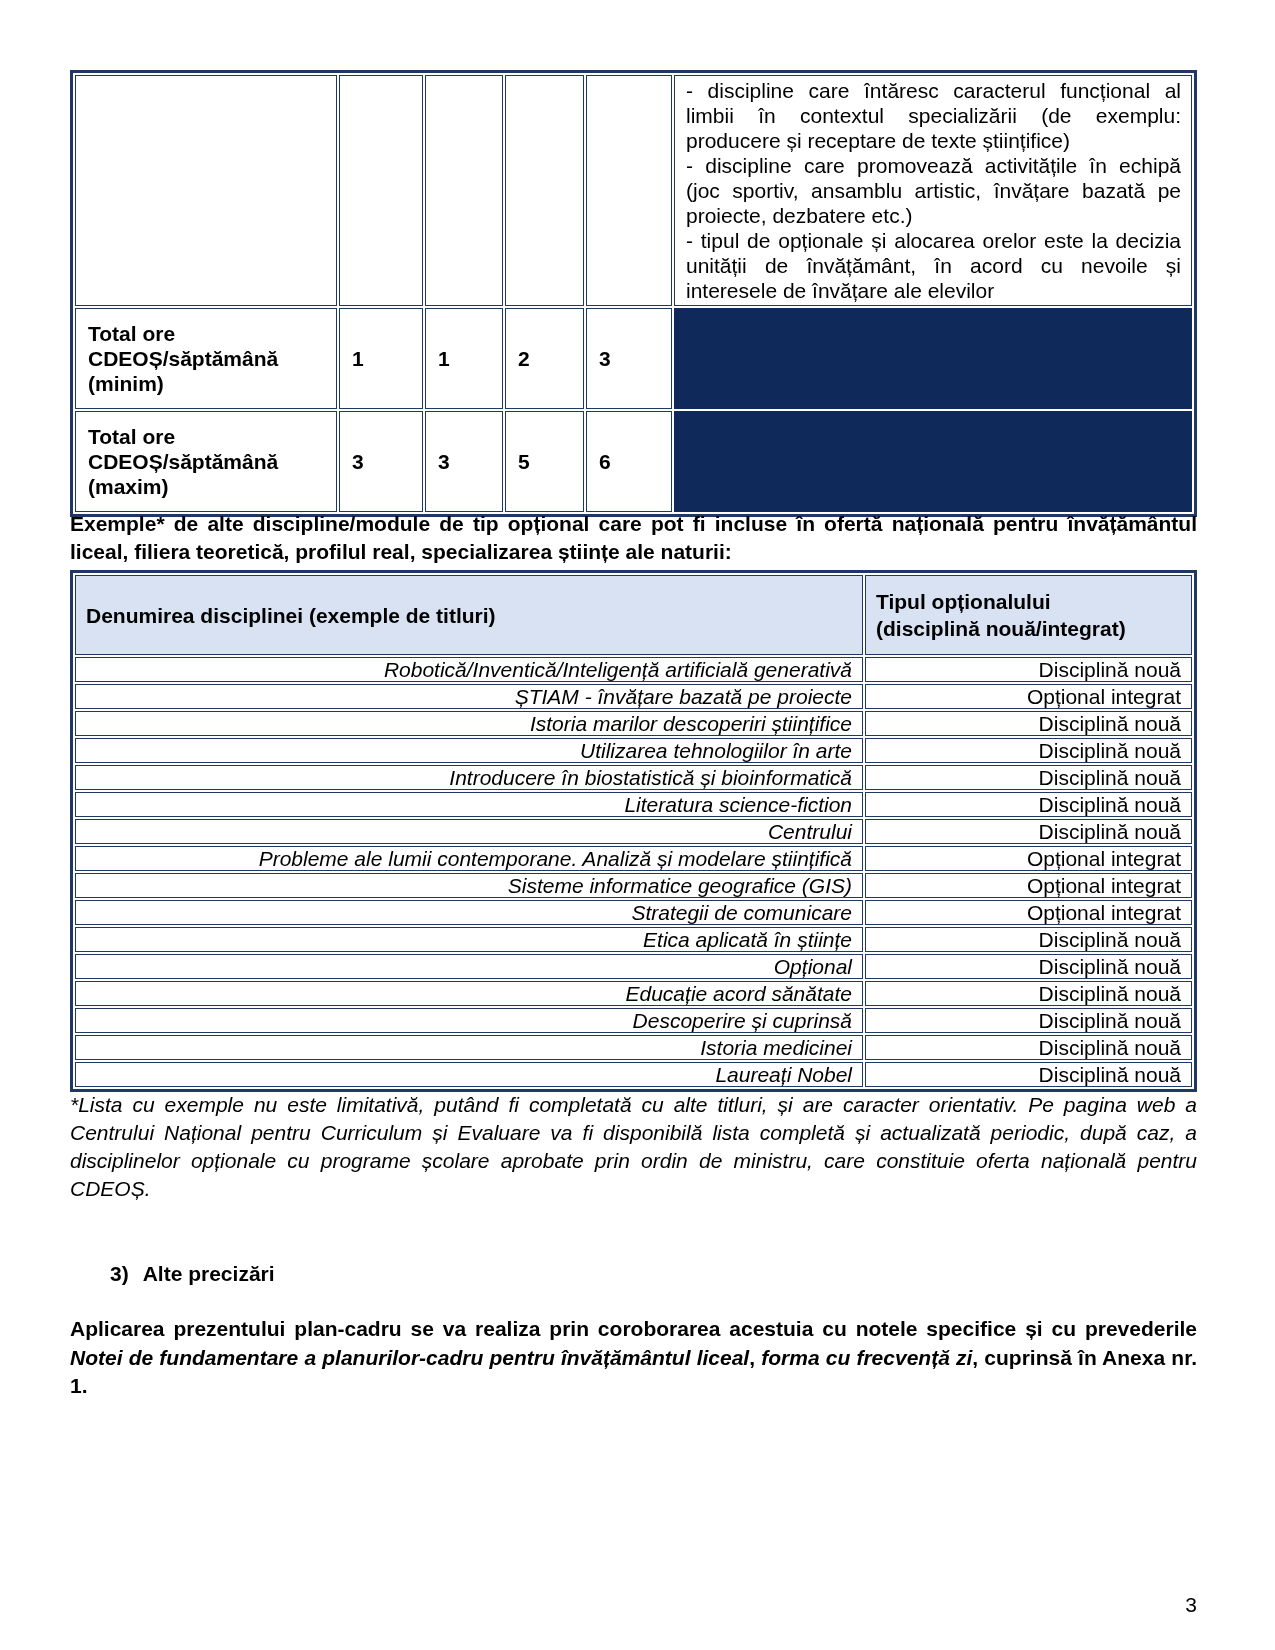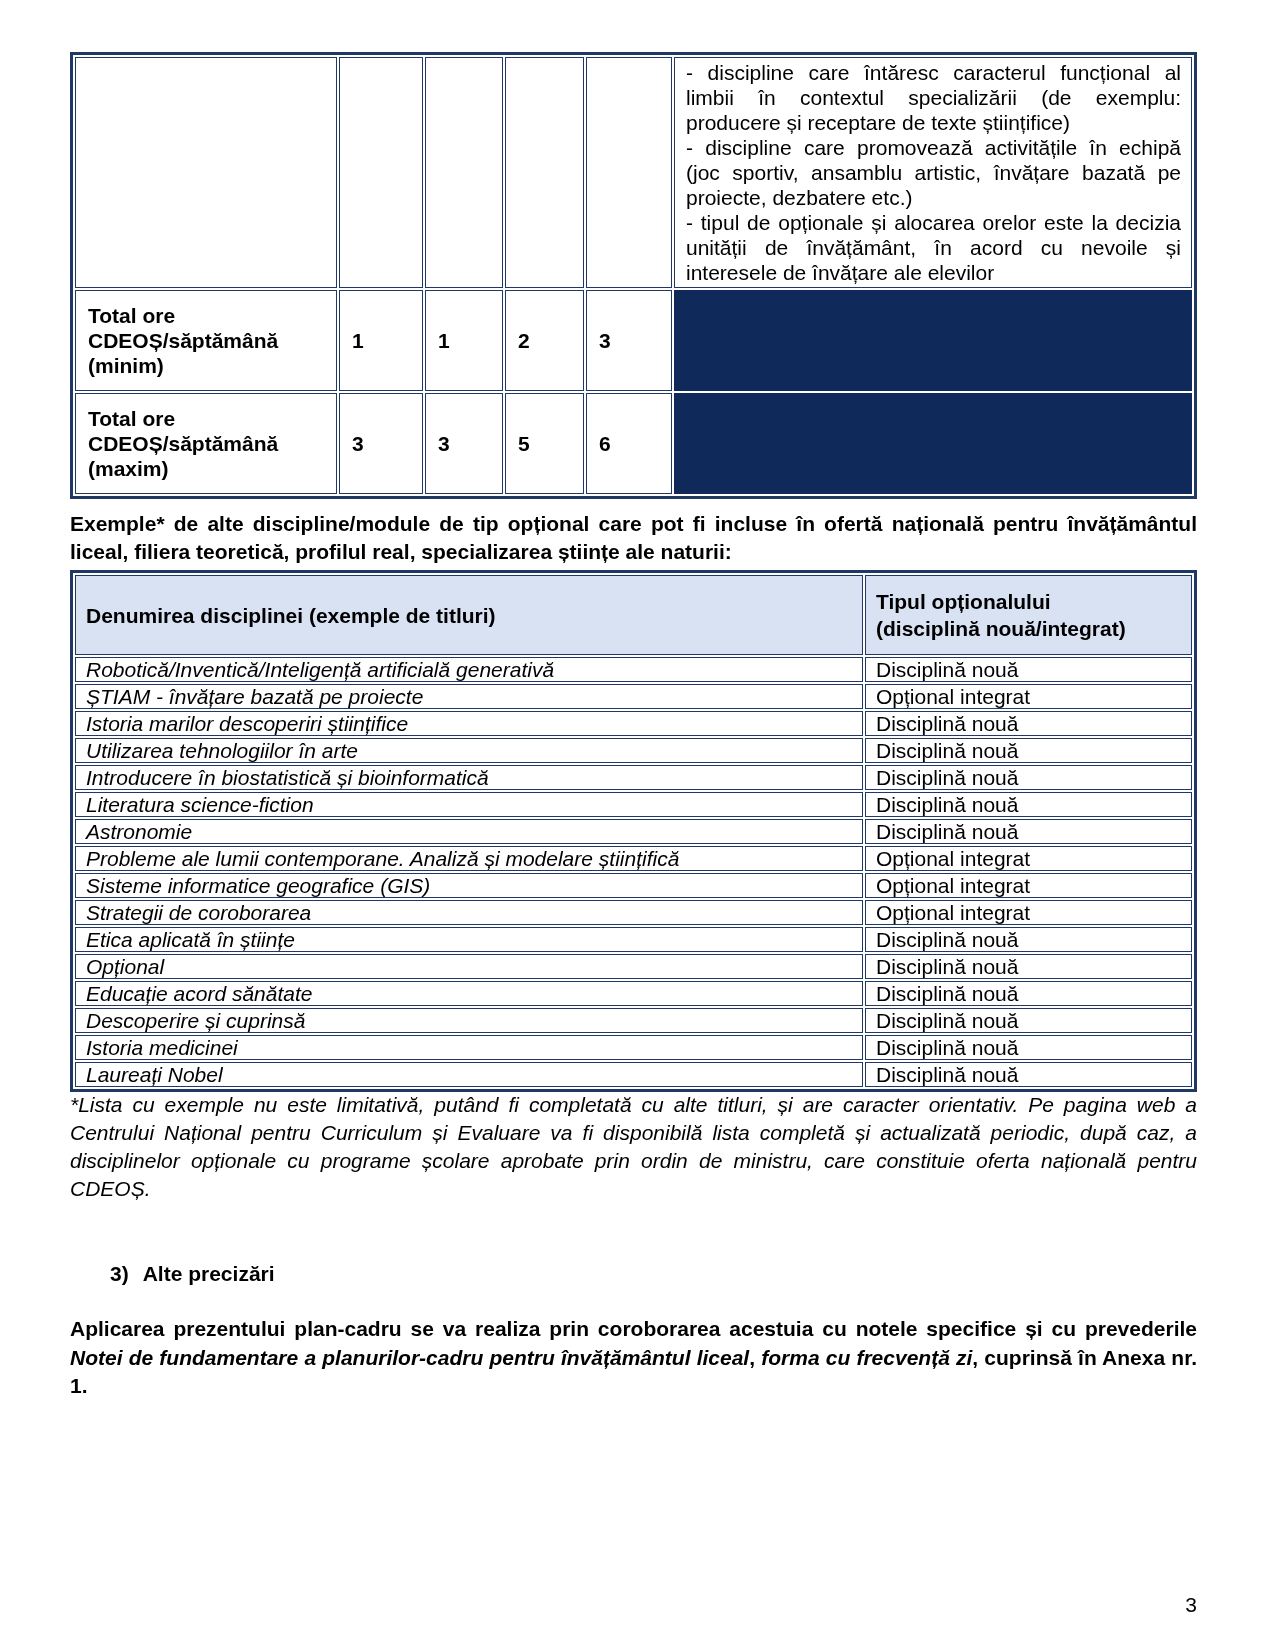--- a/index.html
+++ b/index.html
@@ -80,20 +80,21 @@
     line-height:27px;
     vertical-align:middle;
     padding-left:10px;
   }
   #table2 td{
     height:25px;
     line-height:23px;
     vertical-align:middle;
     padding-top:0;
     padding-bottom:0;
+    text-align:right;
   }
   #table2 td.c-name{font-style:italic;}
 
   
   #footnote{
     top:1091px;
     font-style:italic;
     line-height:28px;
     text-align:justify;
     text-align-last:left;
@@ -119,21 +120,21 @@
 
   
   #pagenum{
     top:1593px;
     text-align:right;
   }
 </style>
 </head>
 <body>
 
-<div class="abs" style="top:52px">
+<div class="abs" style="top:70px">
   <table id="table1">
     <colgroup>
       <col style="width:262px">
         <col style="width:84px">
         <col style="width:78px">
       <col style="width:79px">
         <col style="width:86px">
         <col style="width:518px">
     </colgroup>
     <tbody>
@@ -220,36 +221,36 @@
     <td class="c-name">Introducere în biostatistică și bioinformatică</td>
     <td class="c-type">Disciplină nouă</td>
   </tr>
 
   <tr>
     <td class="c-name">Literatura science-fiction</td>
     <td class="c-type">Disciplină nouă</td>
   </tr>
 
   <tr>
-    <td class="c-name">Astronomie</td>
+    <td class="c-name">Centrului</td>
     <td class="c-type">Disciplină nouă</td>
   </tr>
 
   <tr>
     <td class="c-name">Probleme ale lumii contemporane. Analiză și modelare științifică</td>
     <td class="c-type">Opțional integrat</td>
   </tr>
 
   <tr>
     <td class="c-name">Sisteme informatice geografice (GIS)</td>
     <td class="c-type">Opțional integrat</td>
   </tr>
 
   <tr>
-    <td class="c-name">Strategii de coroborarea</td>
+    <td class="c-name">Strategii de comunicare</td>
     <td class="c-type">Opțional integrat</td>
   </tr>
 
   <tr>
     <td class="c-name">Etica aplicată în științe</td>
     <td class="c-type">Disciplină nouă</td>
   </tr>
 
   <tr>
     <td class="c-name">Opțional</td>

